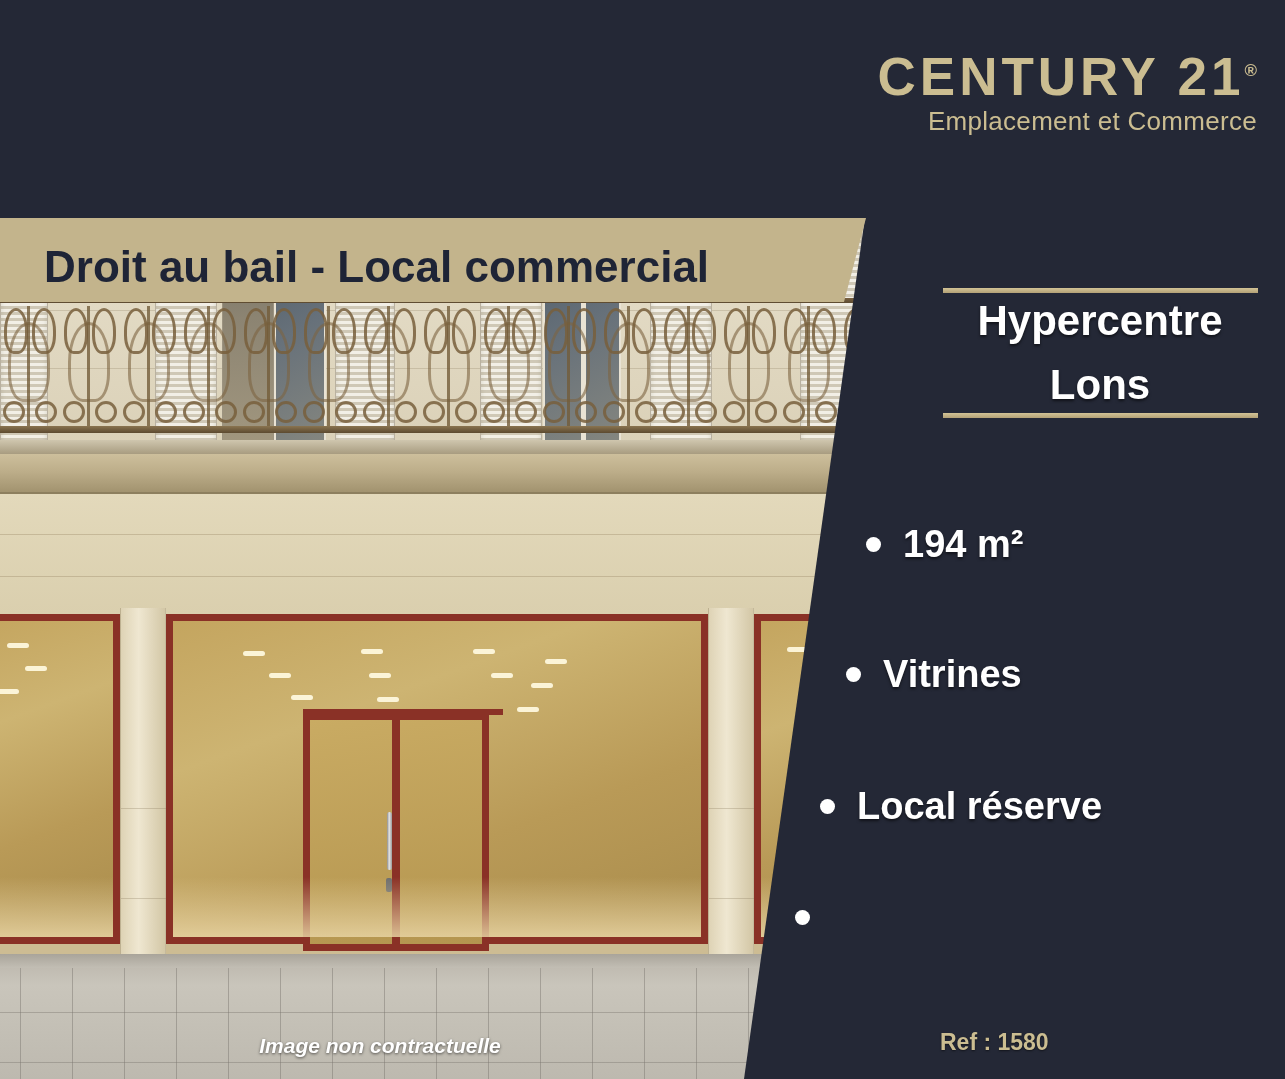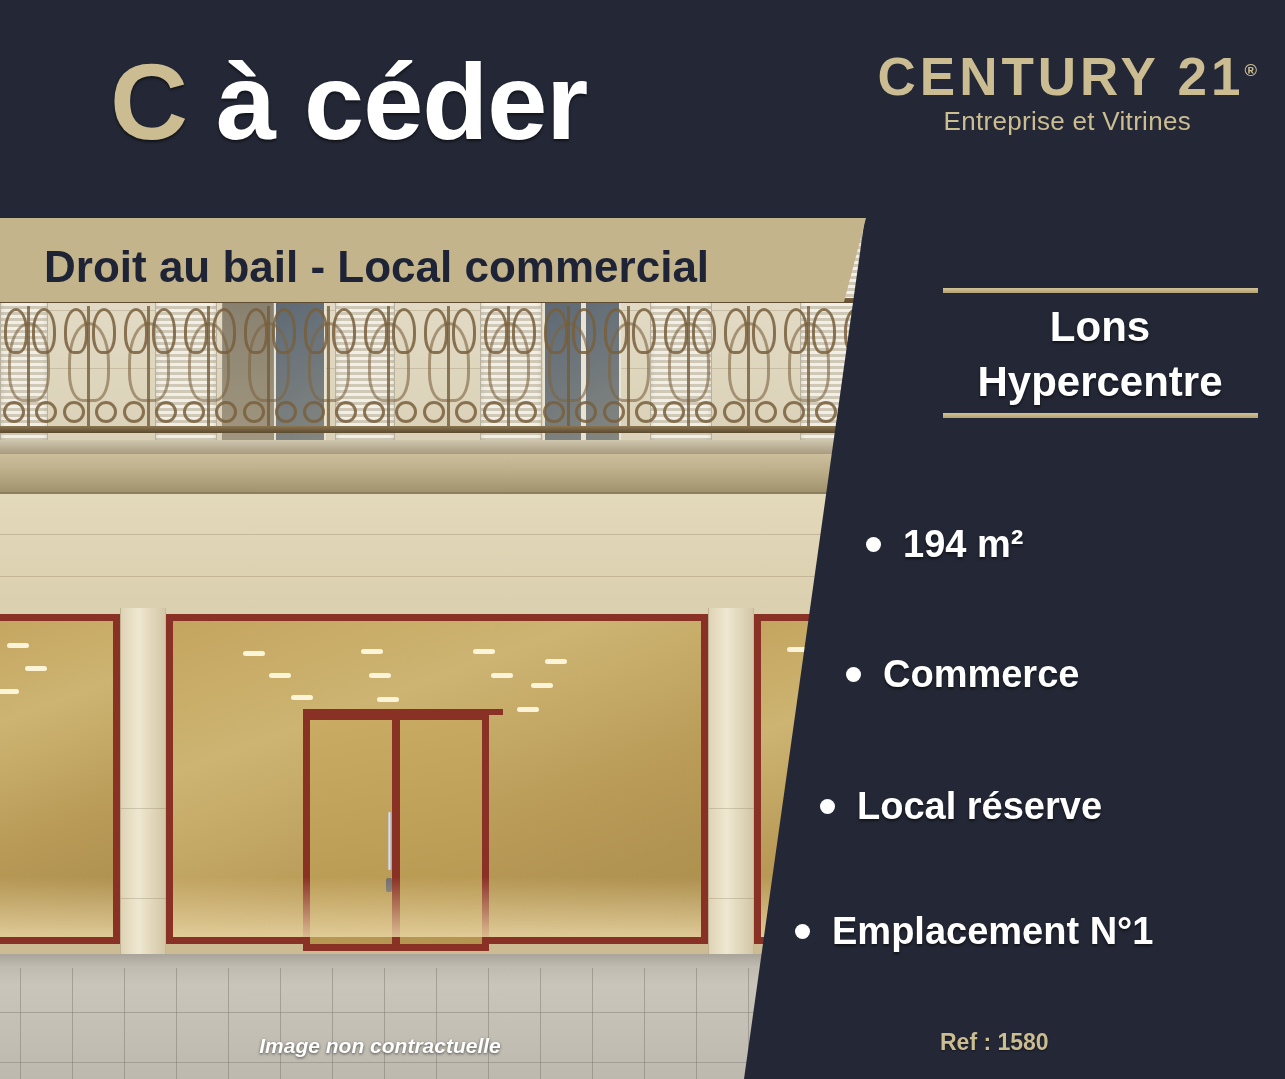--- a/index.html
+++ b/index.html
@@ -23,21 +23,21 @@
     font-size:108px; font-weight:700; line-height:1;
     color:#ffffff; letter-spacing:-1px;
     text-shadow:0 2px 3px rgba(0,0,0,.55);
     white-space:nowrap;
   }
   .headline .gold { color:#cbbd91; }
 
   
   .logo-block {
     position:absolute; right:28px; top:50px;
-    text-align:center; z-index:45;
+    text-align:right; z-index:45;
     color:#cbbd91;
   }
   .logo-main {
     font-size:53px; font-weight:700; letter-spacing:4px;
     line-height:1.02; white-space:nowrap;
   }
   .logo-main .reg { font-size:17px; vertical-align:super; letter-spacing:0; }
   .logo-sub1 {
     font-size:31px; font-weight:600; letter-spacing:.5px;
     margin-top:4px; white-space:nowrap;
@@ -508,52 +508,46 @@
 
   <div class="disclaimer">Image non contractuelle</div>
 
   <div class="side-panel"></div>
 
   <svg width="1285" height="1079" style="position:absolute;left:0;top:0;z-index:30;pointer-events:none">
     <polygon points="0,218 866,218 844,302 0,302" fill="#c3b48c"></polygon>
     <text x="44" y="282" font-family="Liberation Sans, sans-serif" font-size="44" font-weight="700" fill="#1e2436">Droit au bail - Local commercial</text>
   </svg>
 
-  <div class="header-bar">
-    <div class="headline">
-      <span class="gold">C</span><span> à céder</span>
-    </div>
-  </div>
 
   <div class="logo-block">
     <div class="logo-main"><span>CENTURY 21</span><span class="reg">®</span></div>
-    <div class="logo-sub2">Entreprise et Vitrines</div>
+    <div class="logo-sub2">Emplacement et Commerce</div>
   </div>
 
   <div class="loc-block">
     <div class="rule"></div>
+    <div class="loc-line loc-pad-bot">Hypercentre</div>
     <div class="loc-line loc-pad-top">Lons</div>
-    <div class="loc-line loc-pad-bot">Hypercentre</div>
     <div class="rule"></div>
   </div>
 
   <div class="bullets">
     <div class="bullet b-194">
       <span class="dot"></span>
       <span>194 m²</span>
     </div>
     <div class="bullet b-vit">
       <span class="dot"></span>
-      <span>Commerce</span>
+      <span>Vitrines</span>
     </div>
     <div class="bullet b-gra">
       <span class="dot"></span>
       <span>Local réserve</span>
     </div>
     <div class="bullet b-emp">
       <span class="dot"></span>
-      <span>Emplacement N°1</span>
     </div>
   </div>
 
   <div class="refnum">Ref : 1580</div>
 
 </div>
 
 </body></html>

